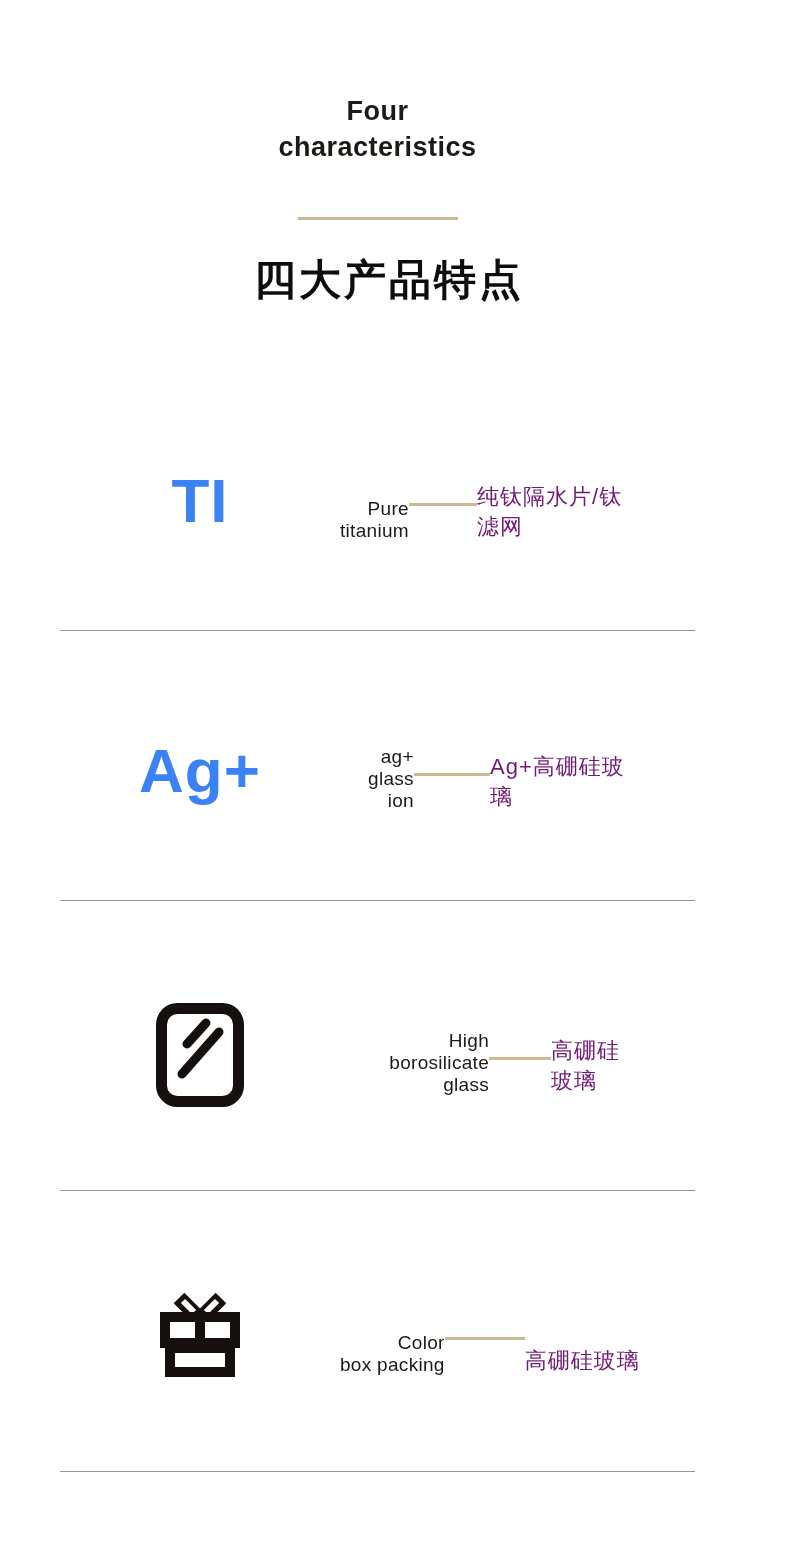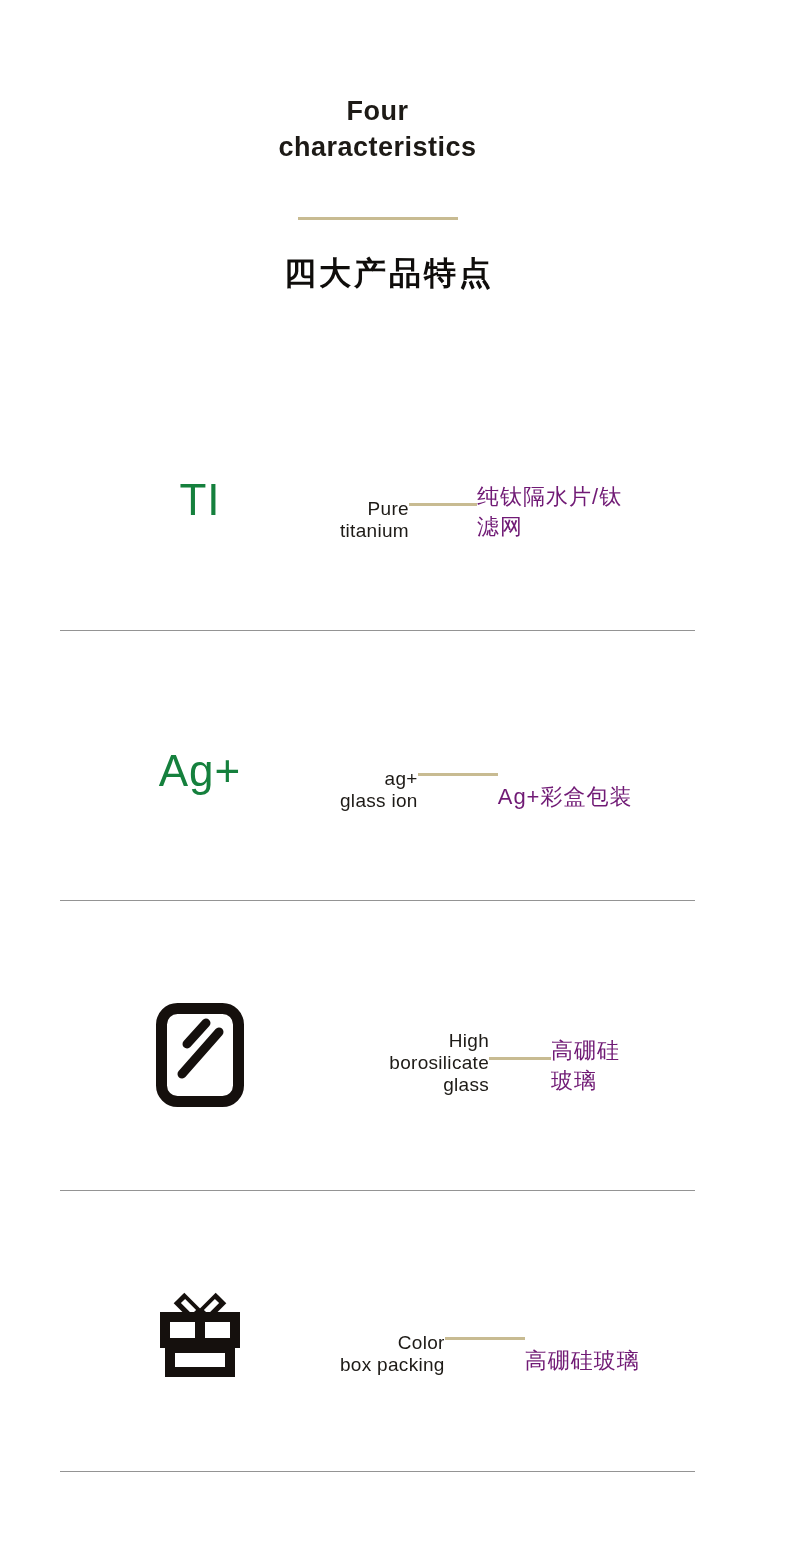--- a/index.html
+++ b/index.html
@@ -15,21 +15,21 @@
   
   .header { height: 340px; text-align: center; padding-top: 74px; }
   .title-en {
     width: 250px; margin: 0 auto;
     font-size: 27px; line-height: 1.32; font-weight: 600;
     letter-spacing: 0.5px; color: #1d1a16;
   }
   .header-divider { width: 160px; height: 3px; margin: 52px auto 0; background: #c8bb92; }
   .title-zh {
     margin-top: 32px;
-    font-size: 32px; font-weight: 700; letter-spacing: 3px;
+    font-size: 42px; font-weight: 700; letter-spacing: 3px;
     color: #0f0d0b;
     padding-left: 23px;
   }
 
   
   .sections { margin: 0 60px; }
   .section {
     display: flex; align-items: center;
     border-bottom: 1px solid #949494;
     padding-top: 10px;
@@ -37,22 +37,22 @@
   .s1 { height: 271px; }
   .s2 { height: 270px; }
   .s3 { height: 290px; padding-top: 18px; gap: 32px; }
   .s4 { height: 281px; padding-top: 6px; }
 
   .badge-col {
     width: 280px; flex-shrink: 0;
     display: flex; justify-content: center; align-items: center;
   }
   .badge-text {
-    font-size: 44px; font-weight: 400; letter-spacing: 1px;
-    color: #15803d;
+    font-size: 62px; font-weight: 700; letter-spacing: 1px;
+    color: #3b82f6;
   }
   .badge-icon svg { display: block; }
 
   .info-col {
     flex: 1;
     display: flex; align-items: flex-end;
     padding-right: 55px;
   }
   .info-en {
     text-align: right;
@@ -97,21 +97,21 @@
     <div class="section s2">
       <div class="badge-col">
         <div class="badge-text">Ag+</div>
       </div>
       <div class="info-col">
         <div class="info-en">
           <div>ag+</div>
           <div>glass ion</div>
         </div>
         <div class="info-divider"></div>
-        <div class="info-zh">Ag+彩盒包装</div>
+        <div class="info-zh">Ag+高硼硅玻璃</div>
       </div>
     </div>
 
     <div class="section s3">
       <div class="badge-col">
         <div class="badge-icon">
           <svg width="88" height="104" viewBox="0 0 88 104" xmlns="http://www.w3.org/2000/svg">
             <rect x="5.5" y="5.5" width="77" height="93" rx="16" fill="none" stroke="#15100d" stroke-width="11"></rect>
             <line x1="31" y1="41" x2="50" y2="20" stroke="#15100d" stroke-width="9" stroke-linecap="round"></line>
             <line x1="26" y1="71" x2="63" y2="29" stroke="#15100d" stroke-width="9" stroke-linecap="round"></line>

